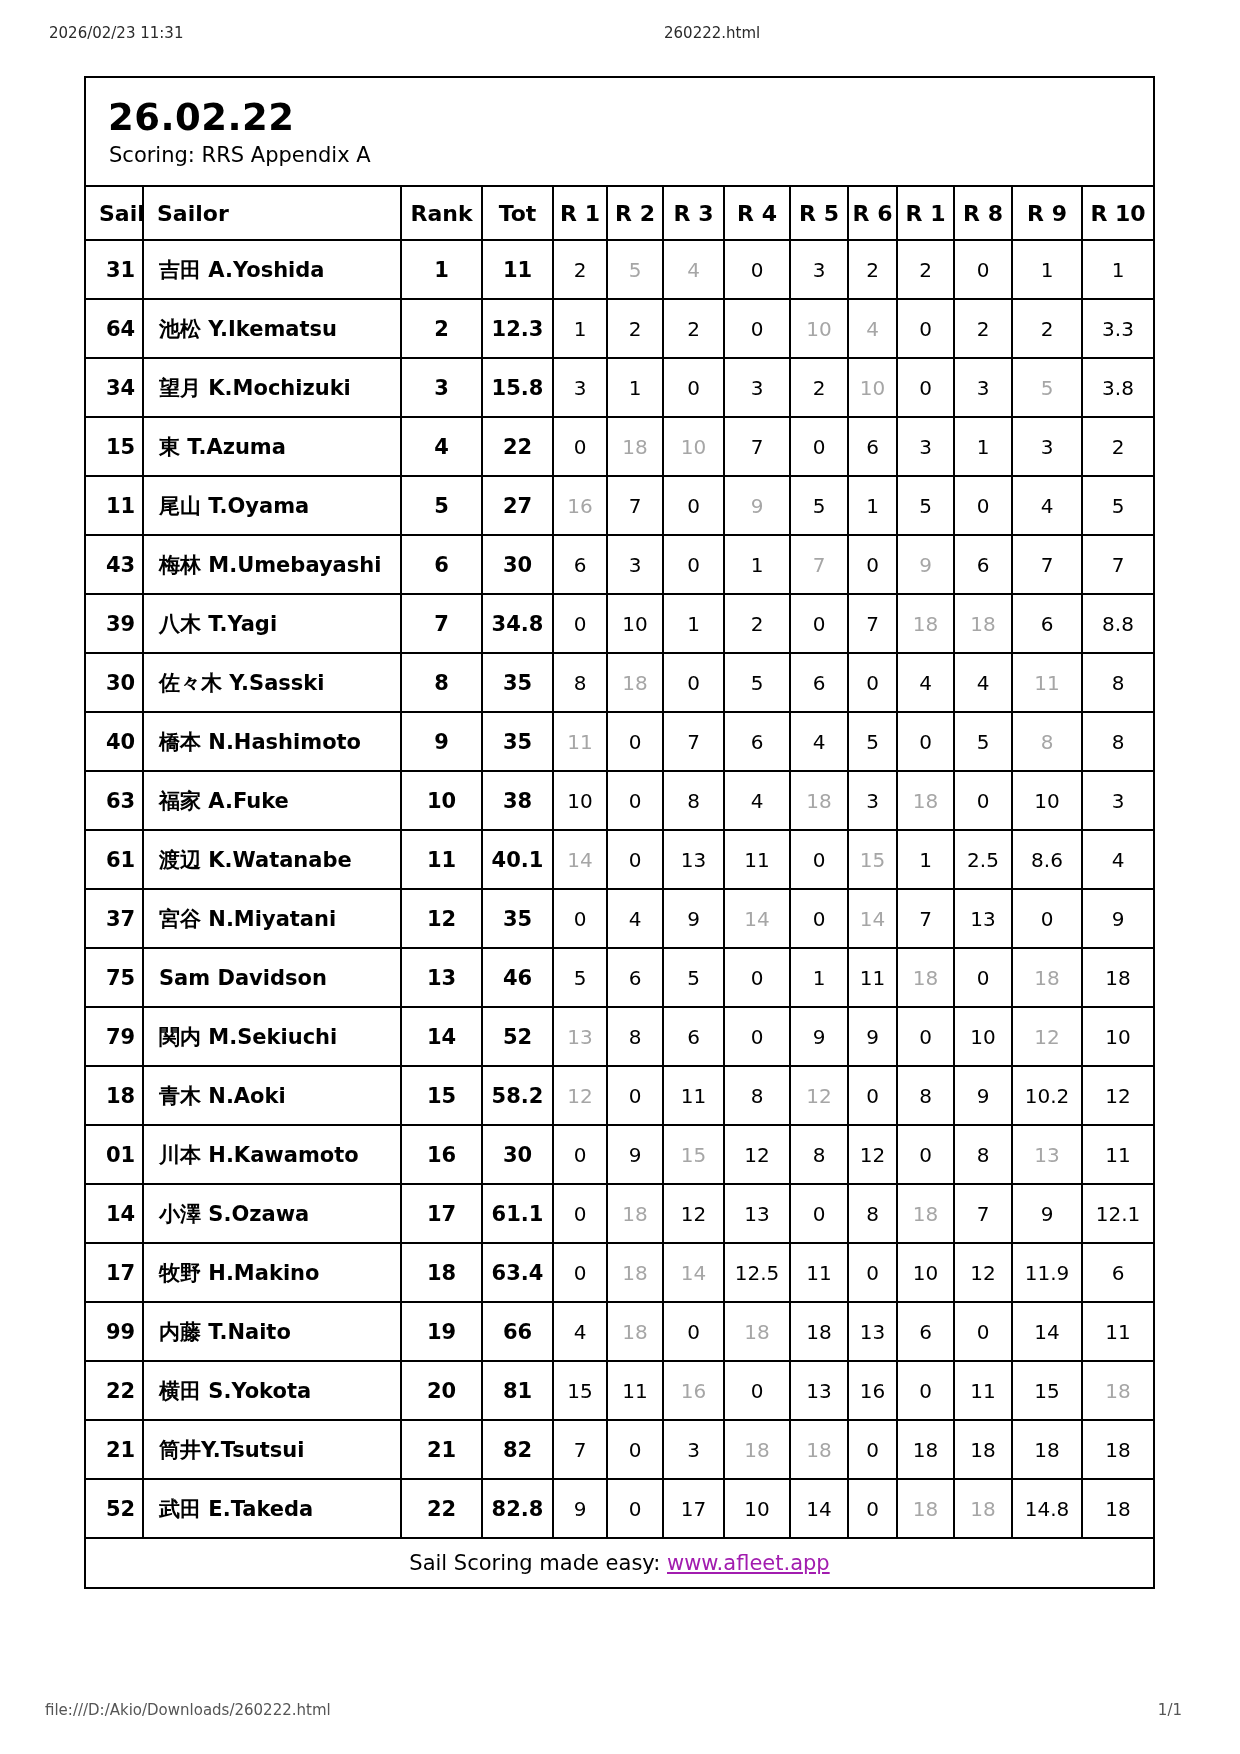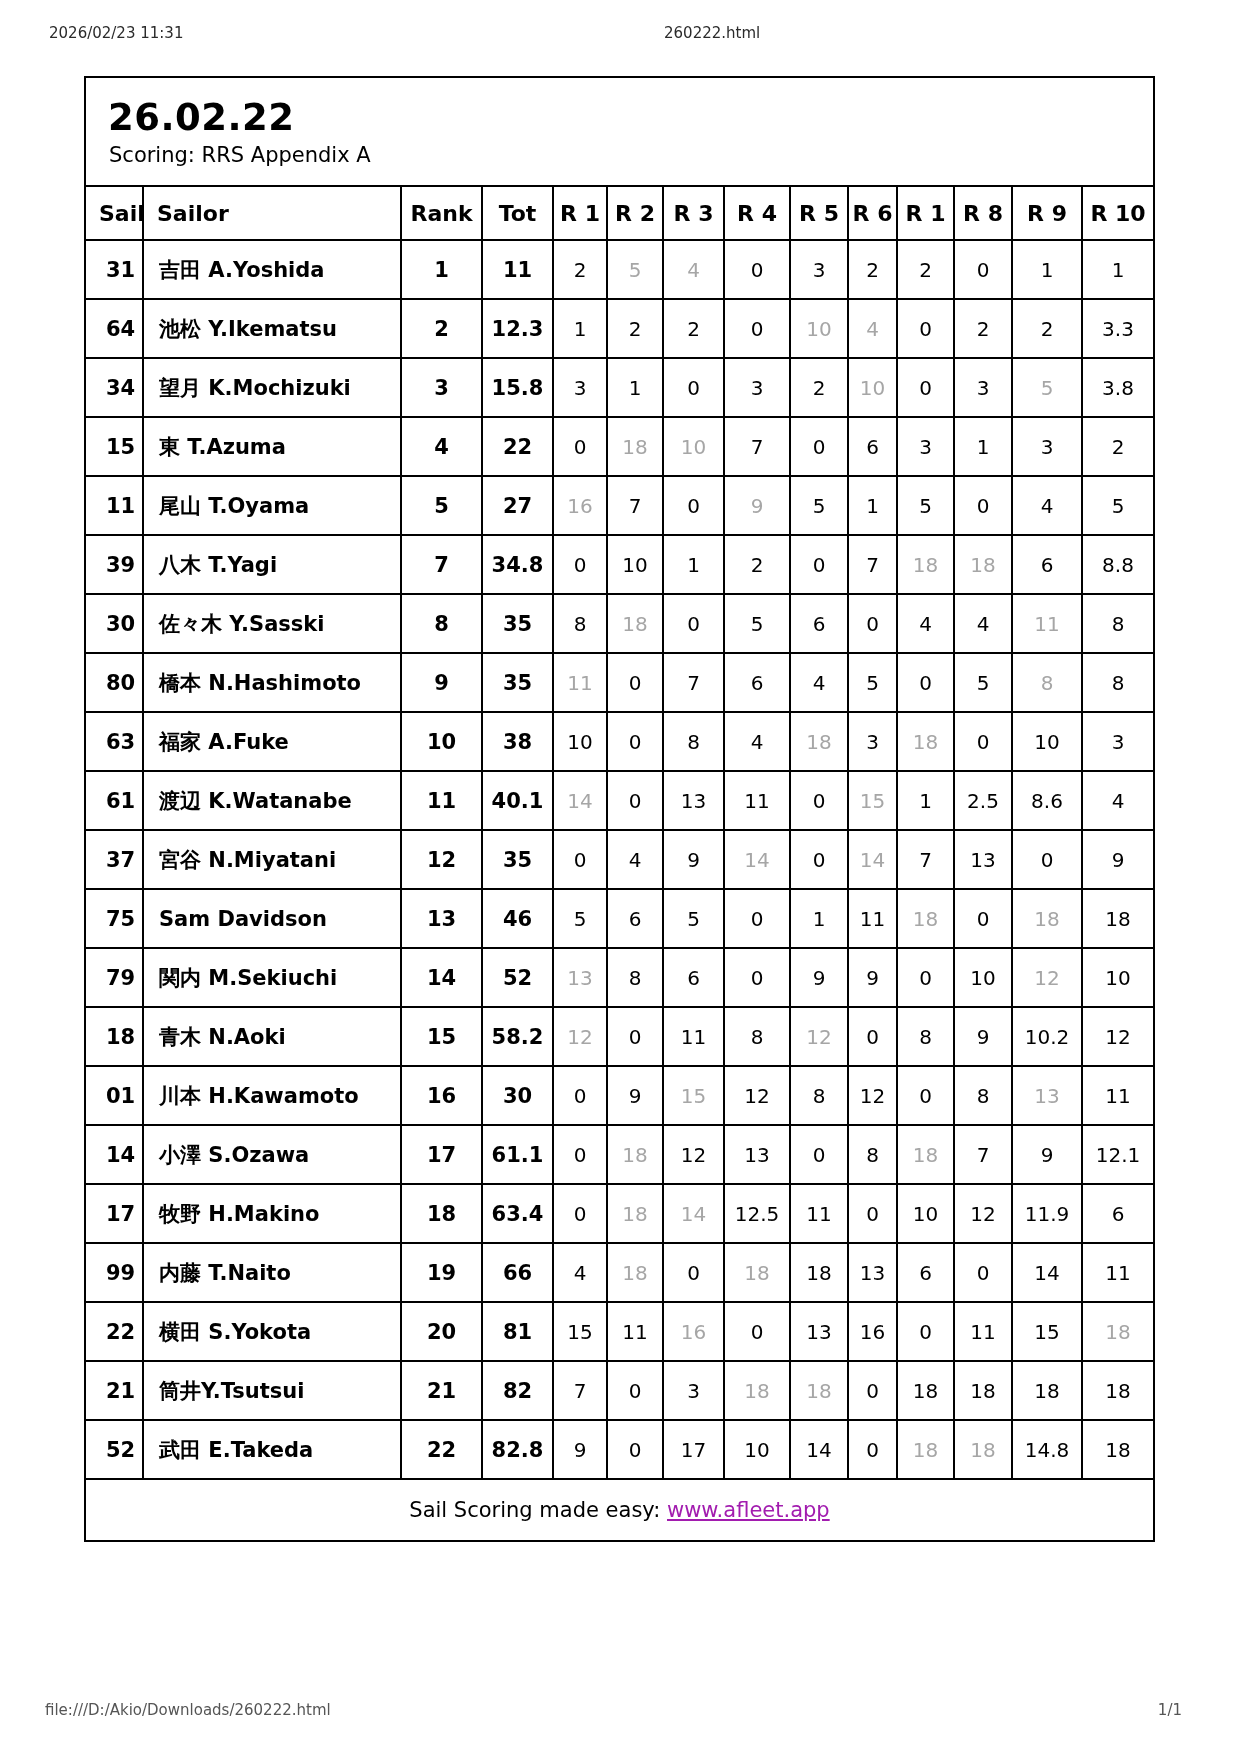--- a/index.html
+++ b/index.html
@@ -53,21 +53,21 @@
     font-size: 20px; height: 59px;
     text-align: center; padding: 0;
   }
   .grid th.c-sail, .grid th.c-sailor { text-align: left; padding-left: 13px; }
   .grid td.c-sail  { text-align: center; padding-left: 13px; font-weight: bold; font-size: 21px; }
   .grid td.c-sailor{ text-align: left; padding-left: 15px; font-weight: bold; font-size: 21px; }
   .grid td.c-rank, .grid td.c-tot { font-weight: bold; font-size: 21px; }
   .grid td.c-race.discard { color: #a6a6a6; }
 
   .sheet-footer {
-    height: 60px;
+    height: 48px;
     display: flex; align-items: center; justify-content: center;
     font-size: 21px;
   }
   .sheet-footer a { color: #a21caf; text-decoration: underline; cursor: pointer; }
 </style>
 </head>
 <body>
 
 <div class="print-meta" id="ph-left">2026/02/23 11:31</div>
 <div class="print-meta" id="ph-center">260222.html</div>
@@ -186,20 +186,36 @@
           <td class="c-race">0</td>
           <td class="c-race discard">9</td>
           <td class="c-race">5</td>
           <td class="c-race">1</td>
           <td class="c-race">5</td>
           <td class="c-race">0</td>
           <td class="c-race">4</td>
           <td class="c-race">5</td>
         </tr>
         <tr>
+          <td class="c-sail">43</td>
+          <td class="c-sailor">梅林 M.Umebayashi</td>
+          <td class="c-rank">6</td>
+          <td class="c-tot">30</td>
+          <td class="c-race">6</td>
+          <td class="c-race">3</td>
+          <td class="c-race">0</td>
+          <td class="c-race">1</td>
+          <td class="c-race discard">7</td>
+          <td class="c-race">0</td>
+          <td class="c-race discard">9</td>
+          <td class="c-race">6</td>
+          <td class="c-race">7</td>
+          <td class="c-race">7</td>
+        </tr>
+        <tr>
           <td class="c-sail">39</td>
           <td class="c-sailor">八木 T.Yagi</td>
           <td class="c-rank">7</td>
           <td class="c-tot">34.8</td>
           <td class="c-race">0</td>
           <td class="c-race">10</td>
           <td class="c-race">1</td>
           <td class="c-race">2</td>
           <td class="c-race">0</td>
           <td class="c-race">7</td>
@@ -218,21 +234,21 @@
           <td class="c-race">0</td>
           <td class="c-race">5</td>
           <td class="c-race">6</td>
           <td class="c-race">0</td>
           <td class="c-race">4</td>
           <td class="c-race">4</td>
           <td class="c-race discard">11</td>
           <td class="c-race">8</td>
         </tr>
         <tr>
-          <td class="c-sail">80</td>
+          <td class="c-sail">40</td>
           <td class="c-sailor">橋本 N.Hashimoto</td>
           <td class="c-rank">9</td>
           <td class="c-tot">35</td>
           <td class="c-race discard">11</td>
           <td class="c-race">0</td>
           <td class="c-race">7</td>
           <td class="c-race">6</td>
           <td class="c-race">4</td>
           <td class="c-race">5</td>
           <td class="c-race">0</td>

